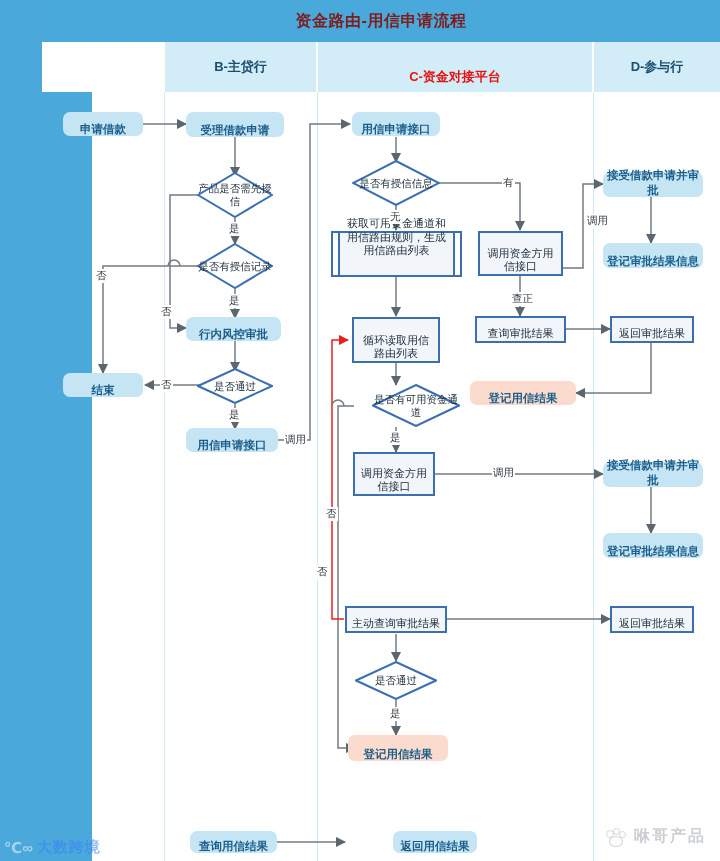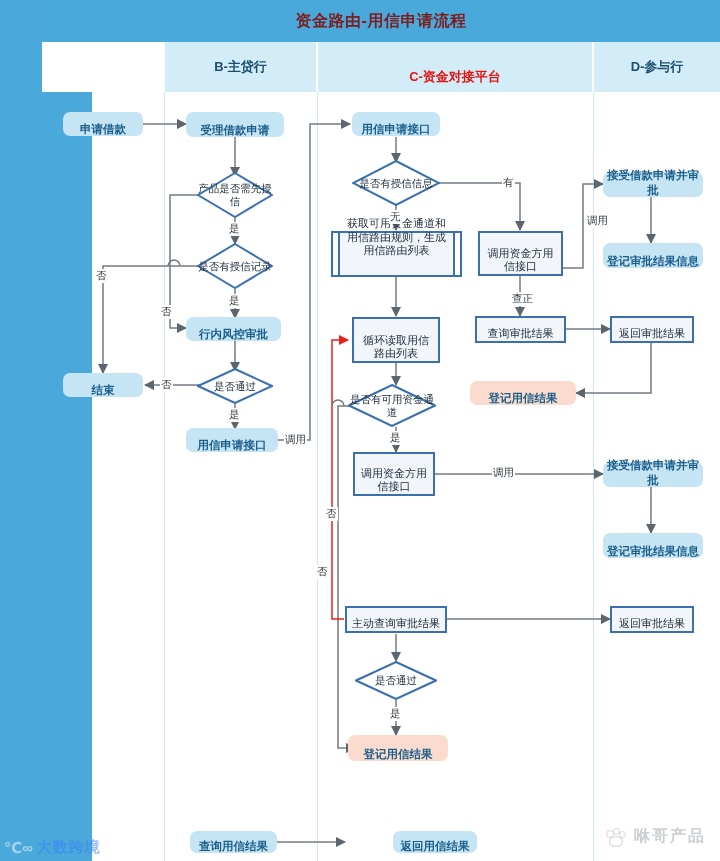--- a/index.html
+++ b/index.html
@@ -244,21 +244,21 @@
     </div>
 
   <div class="node n-pink" style="left:470px;top:381px;width:106px;height:24px;">
     <span>登记用信结果</span>
     </div>
 
   <div class="node n-rect" style="left:352px;top:317px;width:88px;height:46px;padding:0 7px;">
     <span>循环读取用信路由列表</span>
     </div>
 
-  <div class="dia" style="left:348px;top:384px;width:88px;height:43px;">
+  <div class="dia" style="left:372px;top:384px;width:88px;height:43px;">
     <svg width="88" height="43" viewBox="0 0 88 43">
         <polygon points="44,1 87,21.5 44,42 1,21.5" fill="#ffffff" stroke="#3a6fb0" stroke-width="2"></polygon>
       </svg>
     <div class="lbl">
         <span>是否有可用资金通道</span>
       </div>
   </div>
 
   <div class="node n-rect" style="left:353px;top:452px;width:82px;height:44px;padding:0 6px;">
     <span>调用资金方用信接口</span>

